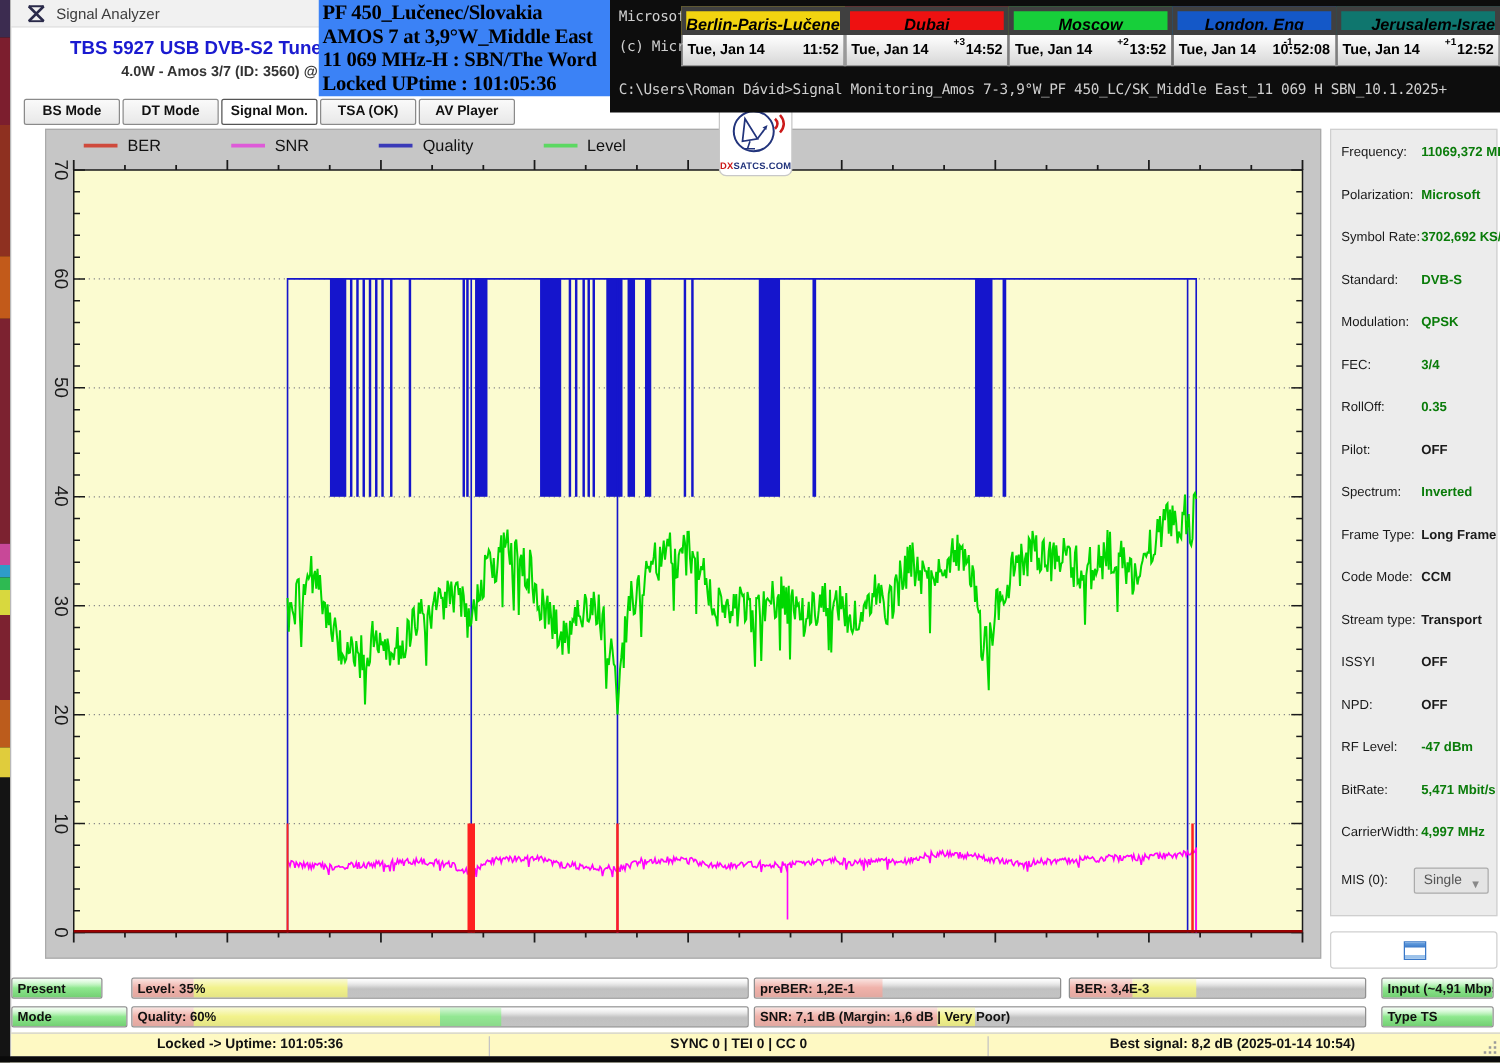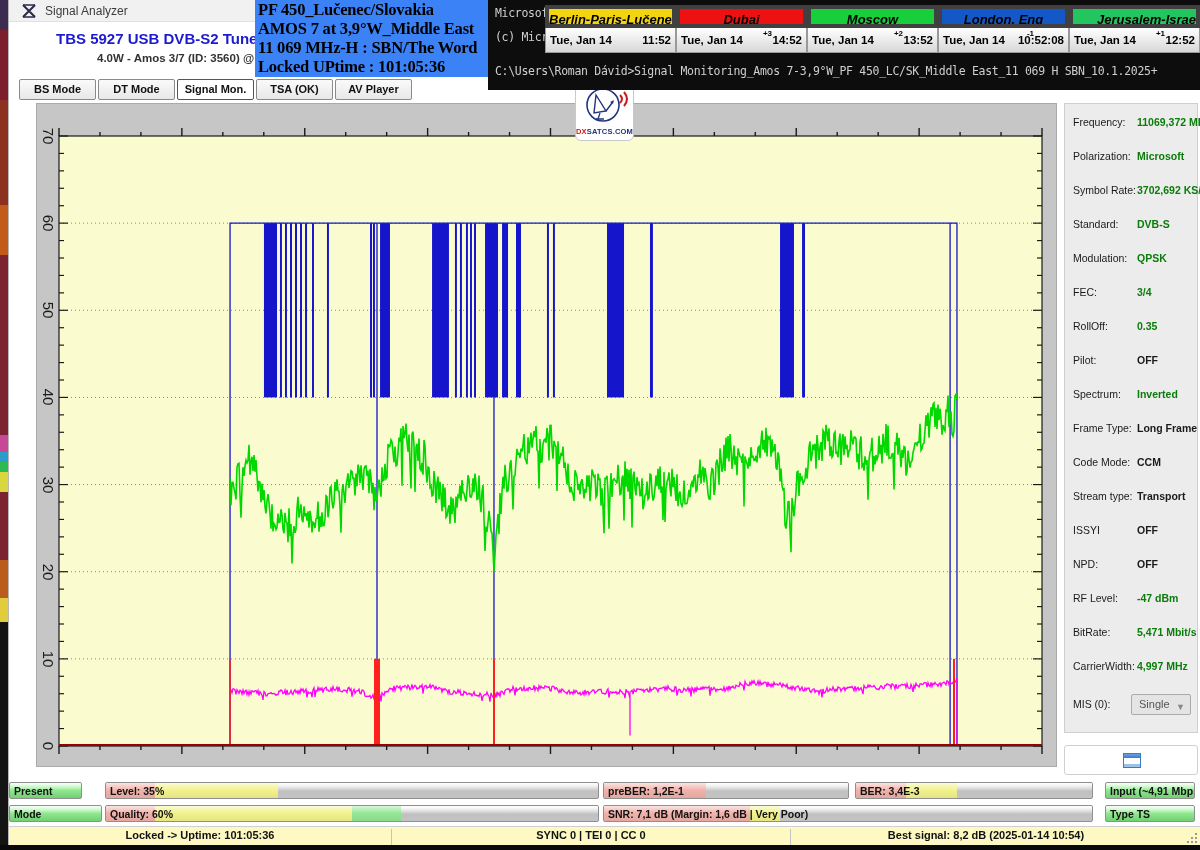--- a/index.html
+++ b/index.html
@@ -109,20 +109,38 @@
 
     <div id="tabs">
         <button class="tab">BS Mode</button>
         <button class="tab">DT Mode</button>
         <button class="tab active">Signal Mon.</button>
         <button class="tab">TSA (OK)</button>
         <button class="tab">AV Player</button>
       </div>
 
     <div id="chart">
+      <div id="legend">
+          <div class="leg-item">
+            <span class="leg-swatch" style="background: rgb(207, 74, 60);"></span>
+            <span class="leg-label">BER</span>
+          </div>
+          <div class="leg-item">
+            <span class="leg-swatch" style="background: rgb(222, 90, 216);"></span>
+            <span class="leg-label">SNR</span>
+          </div>
+          <div class="leg-item">
+            <span class="leg-swatch" style="background: rgb(58, 58, 184);"></span>
+            <span class="leg-label">Quality</span>
+          </div>
+          <div class="leg-item">
+            <span class="leg-swatch" style="background: rgb(92, 216, 98);"></span>
+            <span class="leg-label">Level</span>
+          </div>
+        </div>
       <svg id="chart-svg" width="1019" height="662">
           <rect x="22" y="32" width="983" height="610" fill="#fbfbd0"></rect>
           <line x1="22" y1="554.8571428571429" x2="1005" y2="554.8571428571429" stroke="#8a8a8a" stroke-width="1" stroke-dasharray="1 3"></line>
           <line x1="22" y1="467.7142857142857" x2="1005" y2="467.7142857142857" stroke="#8a8a8a" stroke-width="1" stroke-dasharray="1 3"></line>
           <line x1="22" y1="380.5714285714286" x2="1005" y2="380.5714285714286" stroke="#8a8a8a" stroke-width="1" stroke-dasharray="1 3"></line>
           <line x1="22" y1="293.42857142857144" x2="1005" y2="293.42857142857144" stroke="#8a8a8a" stroke-width="1" stroke-dasharray="1 3"></line>
           <line x1="22" y1="206.28571428571428" x2="1005" y2="206.28571428571428" stroke="#8a8a8a" stroke-width="1" stroke-dasharray="1 3"></line>
           <line x1="22" y1="119.14285714285722" x2="1005" y2="119.14285714285722" stroke="#8a8a8a" stroke-width="1" stroke-dasharray="1 3"></line>
           <line x1="22" y1="642" x2="31" y2="642" stroke="#1a1a1a" stroke-width="1.2"></line>
           <line x1="996" y1="642" x2="1005" y2="642" stroke="#1a1a1a" stroke-width="1.2"></line>
@@ -493,21 +511,21 @@
       </div>
       <div class="clock">
         <div class="clock-head" style="background: rgb(20, 88, 200);">London, Eng</div>
         <div class="clock-body">
           <span class="clock-date">Tue, Jan 14</span>
           <span class="clock-off">-1</span>
           <span class="clock-time">10:52:08</span>
         </div>
       </div>
       <div class="clock">
-        <div class="clock-head" style="background: #22c55e; padding-left: 24px;">Jerusalem-Israel</div>
+        <div class="clock-head" style="background: #0f766e; padding-left: 24px;">Jerusalem-Israel</div>
         <div class="clock-body">
           <span class="clock-date">Tue, Jan 14</span>
           <span class="clock-off">+1</span>
           <span class="clock-time">12:52</span>
         </div>
       </div>
     </div>
 
   <div id="left-strip">
     <div style="top:0;height:30px;background:#3c2c50"></div>

